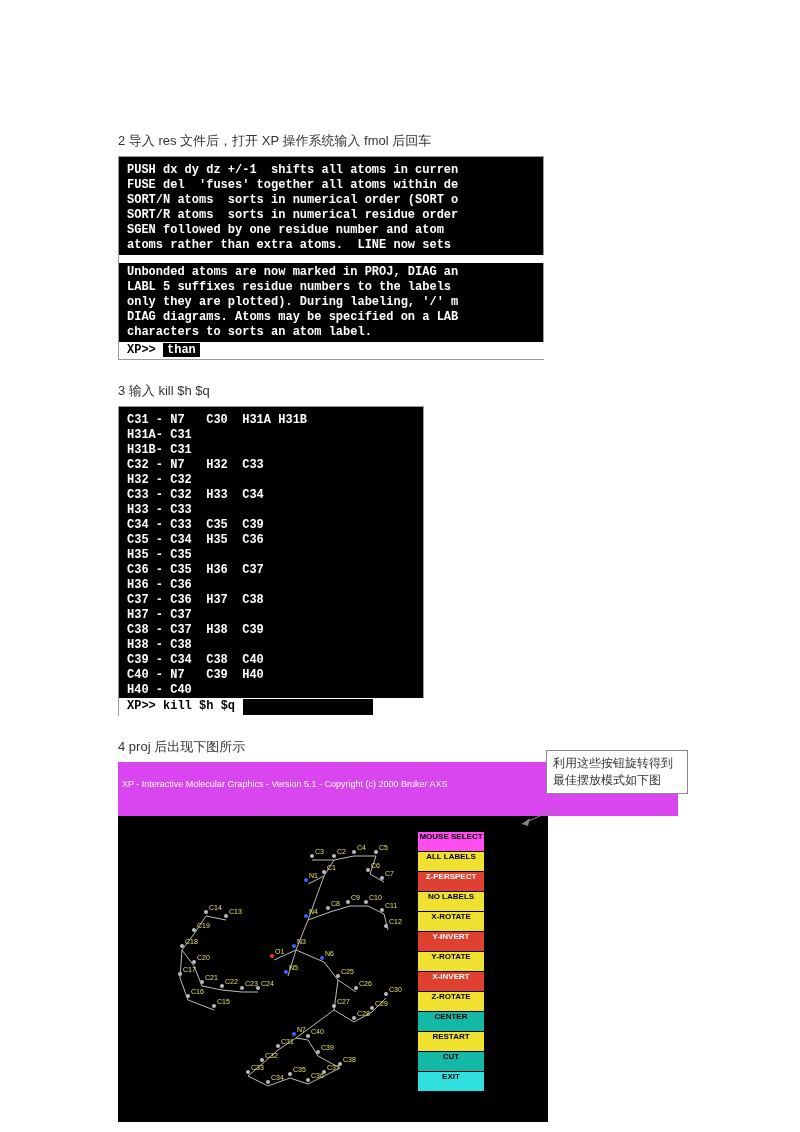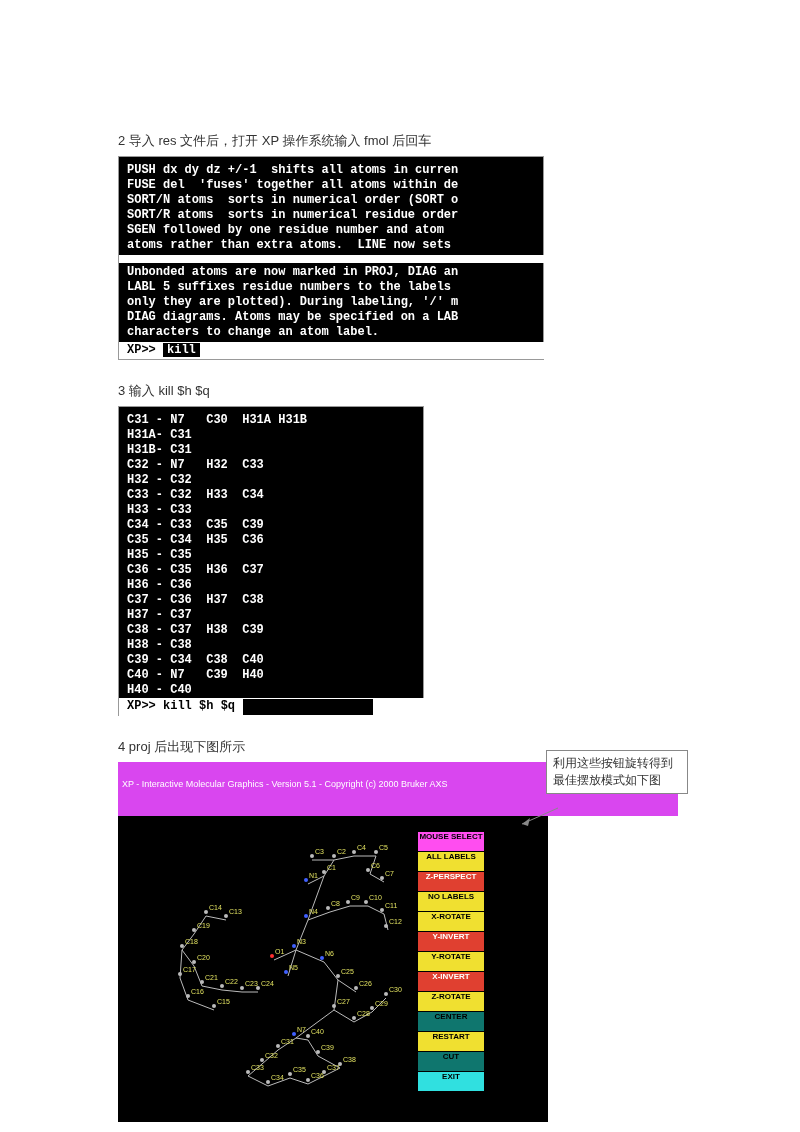--- a/index.html
+++ b/index.html
@@ -21,21 +21,21 @@
   .t2txt{white-space:pre}
   .t2bar{background:#000;height:15px}
   .projwrap{position:relative;width:560px}
   .projhdr{height:24px;background:#d946ef;color:#fff;font-size:9px;font-family:Arial,sans-serif;padding:15px 4px;line-height:14px;overflow:hidden}
   .proj{position:relative;width:430px;height:306px;background:#000}
   .side{position:absolute;right:64px;top:16px;width:66px;font-size:8px;font-family:Arial,sans-serif;font-weight:bold;text-align:center}
   .side .btn{height:19px;line-height:10px;margin-bottom:1px;cursor:pointer}
   .mg{background:#ff4df0;color:#000}
   .yb{background:#f0e030;color:#000}
   .rb{background:#e04030;color:#fff}
-  .gb{background:#0f766e;color:#000}
+  .gb{background:#14b8a6;color:#000}
   .cb{background:#30e0e0;color:#000}
   .callout{position:absolute;right:-10px;top:-12px;width:128px;border:1px solid #888;background:#fff;font-size:12px;padding:4px 6px;line-height:1.4}
   .callarrow{position:absolute;right:118px;top:44px;width:40px;height:20px}
   svg.mol{position:absolute;left:0;top:0}
   .atom{font-size:7px;fill:#e0e060;font-family:Arial}
 </style>
 </head>
 <body>
 
 <div class="page">
@@ -49,24 +49,24 @@
         <div class="ln">SORT/R atoms  sorts in numerical residue order</div>
         <div class="ln">SGEN followed by one residue number and atom </div>
         <div class="ln">atoms rather than extra atoms.  LINE now sets </div>
       </div>
     <div class="sep"></div>
     <div id="t1b">
         <div class="ln">Unbonded atoms are now marked in PROJ, DIAG an</div>
         <div class="ln">LABL 5 suffixes residue numbers to the labels </div>
         <div class="ln">only they are plotted). During labeling, '/' m</div>
         <div class="ln">DIAG diagrams. Atoms may be specified on a LAB</div>
-        <div class="ln">characters to change an atom label.</div>
+        <div class="ln">characters to sorts an atom label.</div>
       </div>
     <div class="prompt">
-      <span class="p">XP&gt;&gt;</span>&nbsp;<span class="cmd">kill</span>
+      <span class="p">XP&gt;&gt;</span>&nbsp;<span class="cmd">than</span>
     </div>
   </div>
 
   <p class="step">3 输入 kill $h $q</p>
 
   <div class="term term2" style="position:relative">
     <div id="t2">
         <div class="t2row">
           <div class="t2txt">C31 - N7   C30  H31A H31B</div>
         </div>

